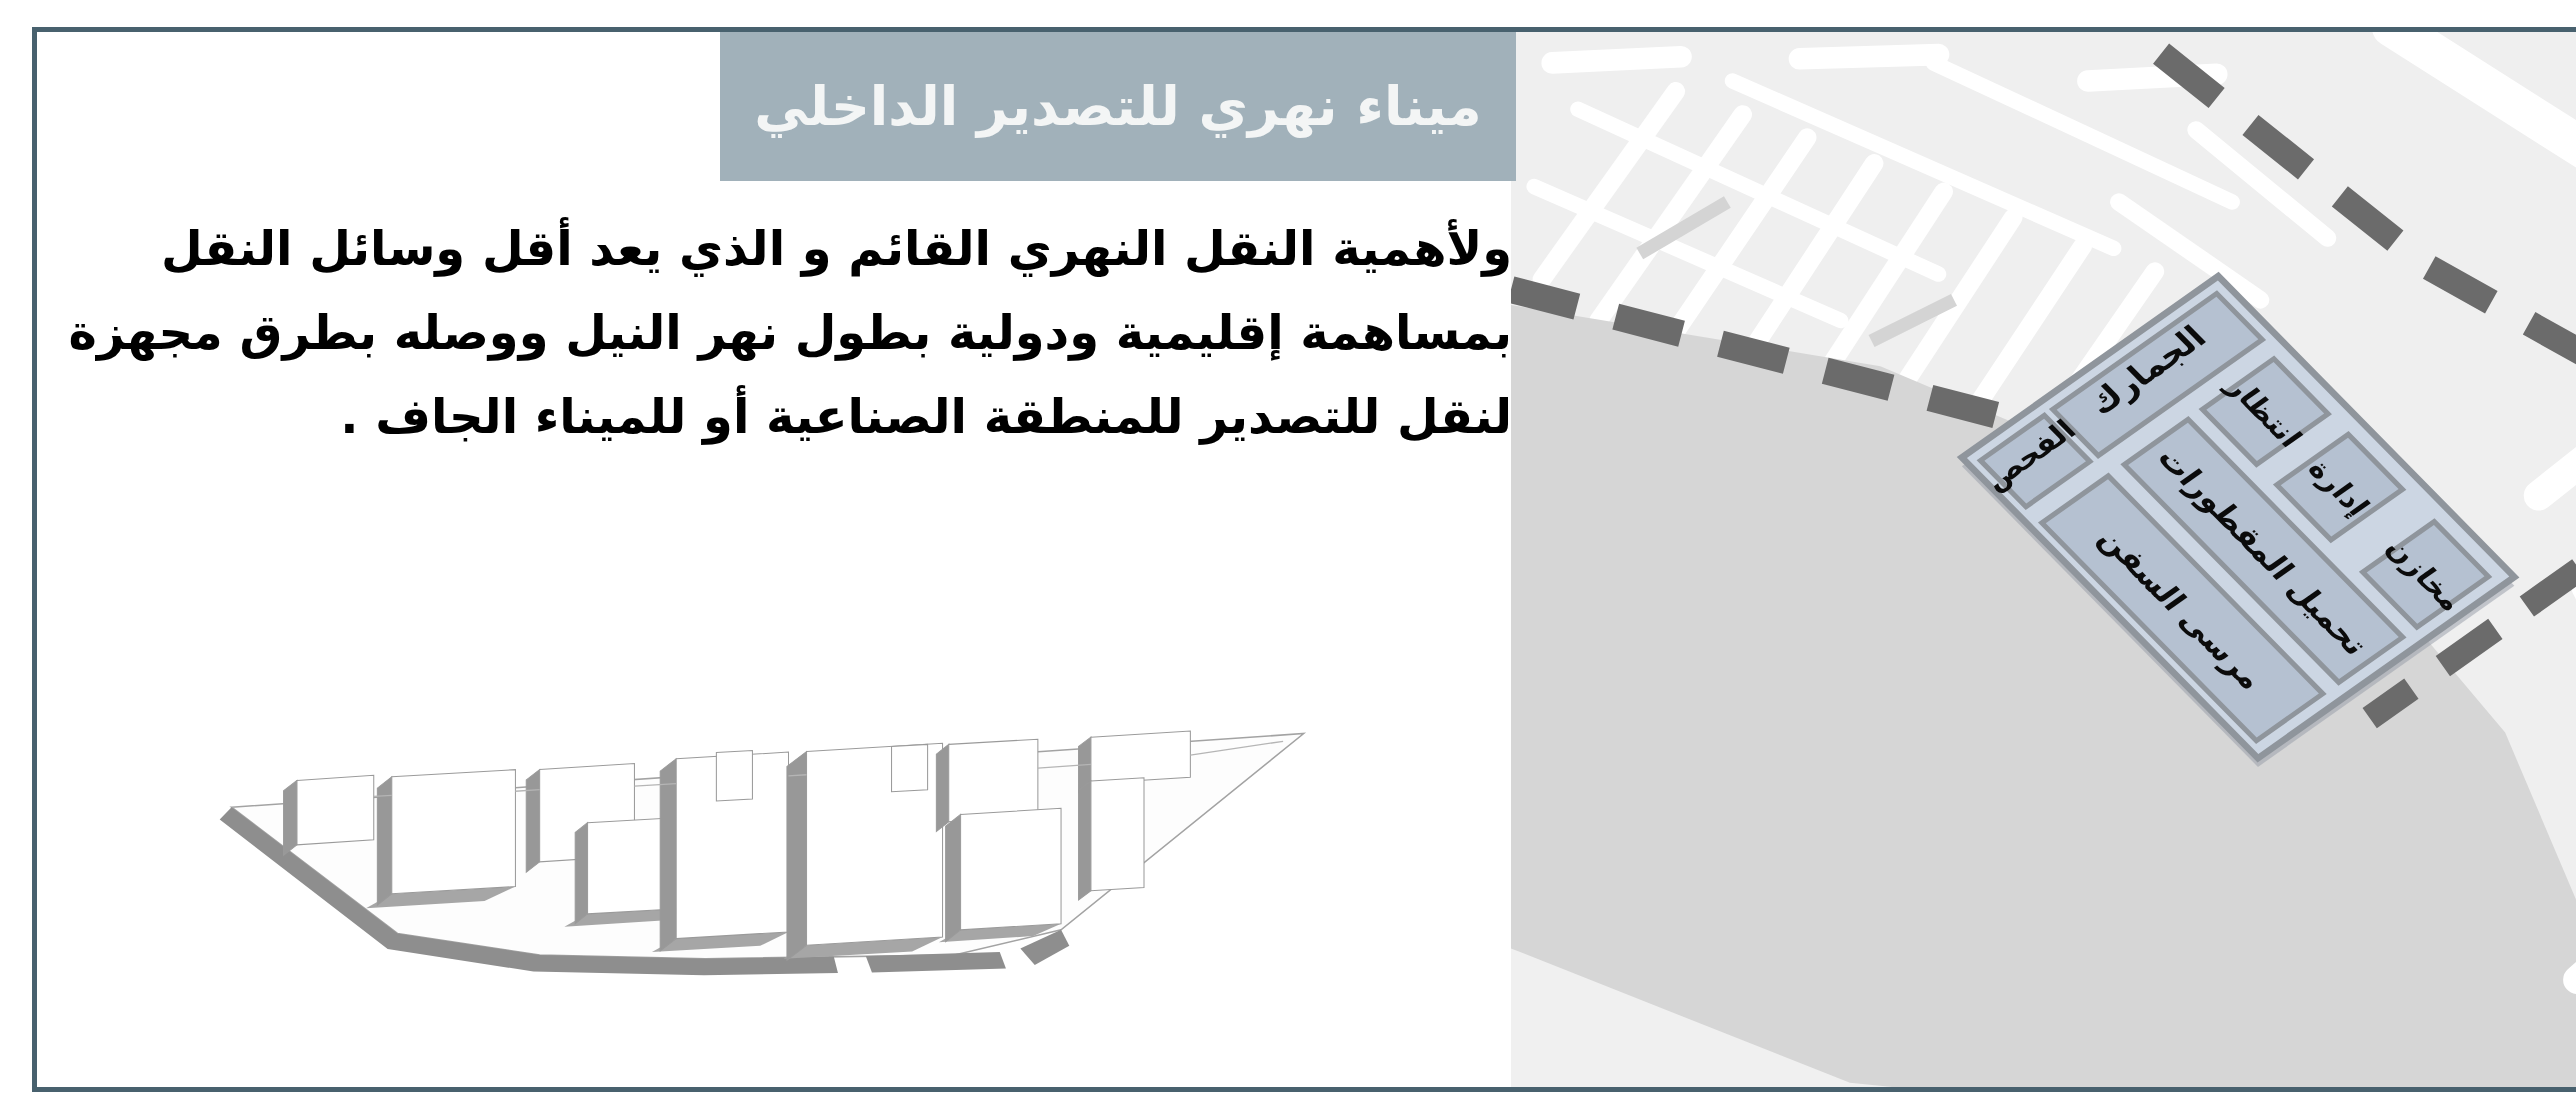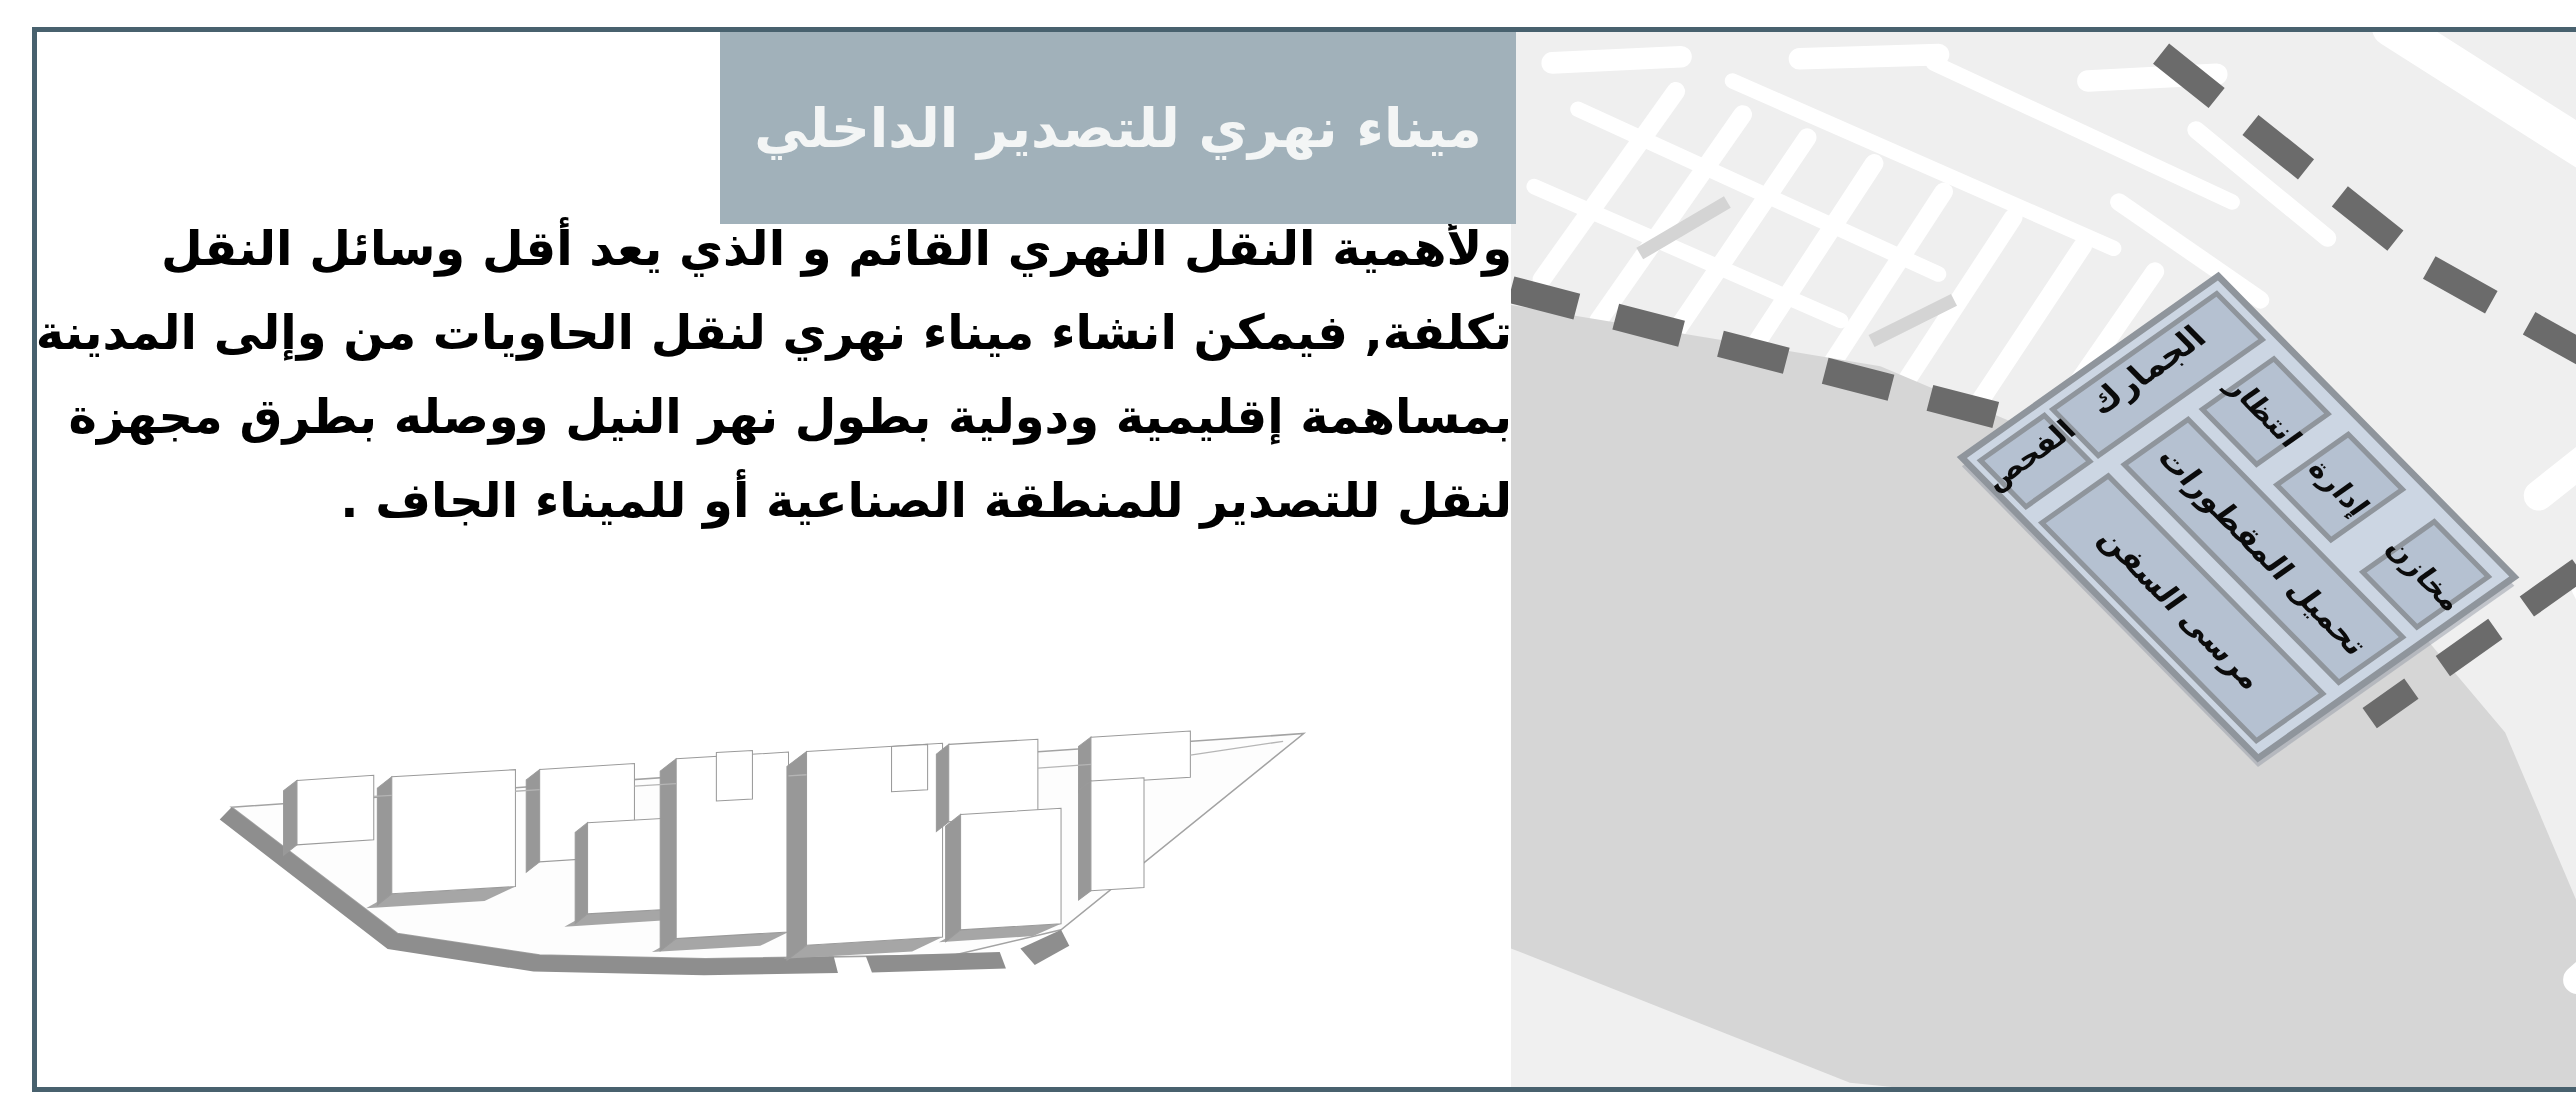--- a/index.html
+++ b/index.html
@@ -2,21 +2,21 @@
 <html lang="ar" style="font-size:8.2px"><head>
 <meta charset="utf-8">
 <style>
   html,body{margin:0;padding:0;background:#ffffff;}
   #slide{position:relative;width:2989px;height:1119px;background:#ffffff;overflow:hidden;
          font-family:"DejaVu Sans",sans-serif;}
   
   #frame{position:absolute;left:32px;top:27px;width:2950px;height:1065px;
          border:5.2px solid #48616e;box-sizing:border-box;pointer-events:none;z-index:40;}
   
-  #banner{position:absolute;left:720px;top:32px;width:796px;height:192px;
+  #banner{position:absolute;left:720px;top:32px;width:796px;height:149px;
           background:#a1b1ba;z-index:30;display:flex;align-items:center;justify-content:center;}
   #banner .title{color:#f3f5f5;font-size:54px;font-weight:bold;letter-spacing:0.5px;
           direction:rtl;text-align:center;white-space:nowrap;}
   
   #para{position:absolute;left:464px;top:206px;width:1048px;z-index:20;
         direction:rtl;text-align:center;color:#000;}
   #para .pline{font-size:48px;line-height:84px;font-weight:bold;white-space:nowrap;}
   
   #mapsvg{position:absolute;left:1511px;top:32px;z-index:10;}
   #sketchsvg{position:absolute;left:196px;top:670px;z-index:10;}
@@ -127,21 +127,20 @@
       </g>
     </g>
   </svg>
 
   <div id="banner">
     <div class="title">ميناء نهري للتصدير الداخلي</div>
   </div>
 
   <div id="para" dir="rtl">
     <div class="pline">ولأهمية النقل النهري القائم و الذي يعد أقل وسائل النقل</div>
-    <div class="pline">تكلفة, فيمكن انشاء ميناء نهري لنقل الحاويات من وإلى المدينة</div>
     <div class="pline">بمساهمة إقليمية ودولية بطول نهر النيل ووصله بطرق مجهزة</div>
     <div class="pline">لنقل للتصدير للمنطقة الصناعية أو للميناء الجاف .</div>
   </div>
 
   <svg id="sketchsvg" width="1185" height="361" viewBox="0 0 2300 700">
 
     <path d="M69,266 L2150,123 L1679,504 L1472,553 L989,560 L667,553 L391,511 Z" fill="#fdfdfd" stroke="#a3a3a3" stroke-width="3"></path>
 
     <path d="M69,266 L391,511 L667,553 L989,560 L1238,556 L1246,588 L986,592 L655,585 L372,541 L46,290 Z" fill="#8e8e8e"></path>
     <path d="M1300,555 L1560,547 L1572,579 L1312,587 Z" fill="#8e8e8e"></path>

